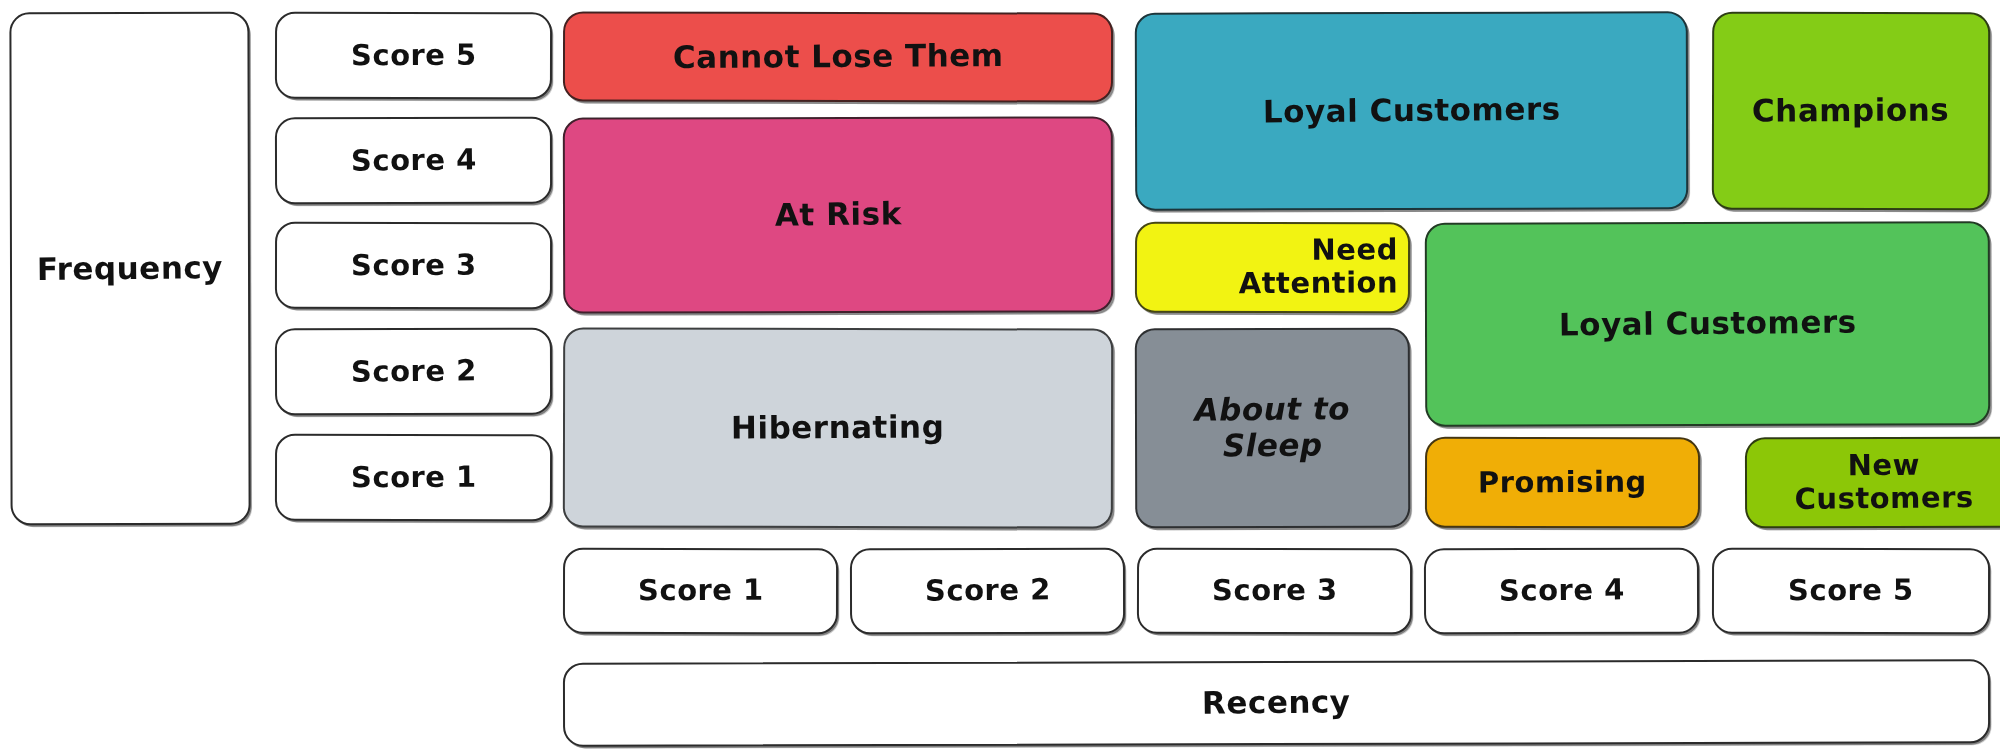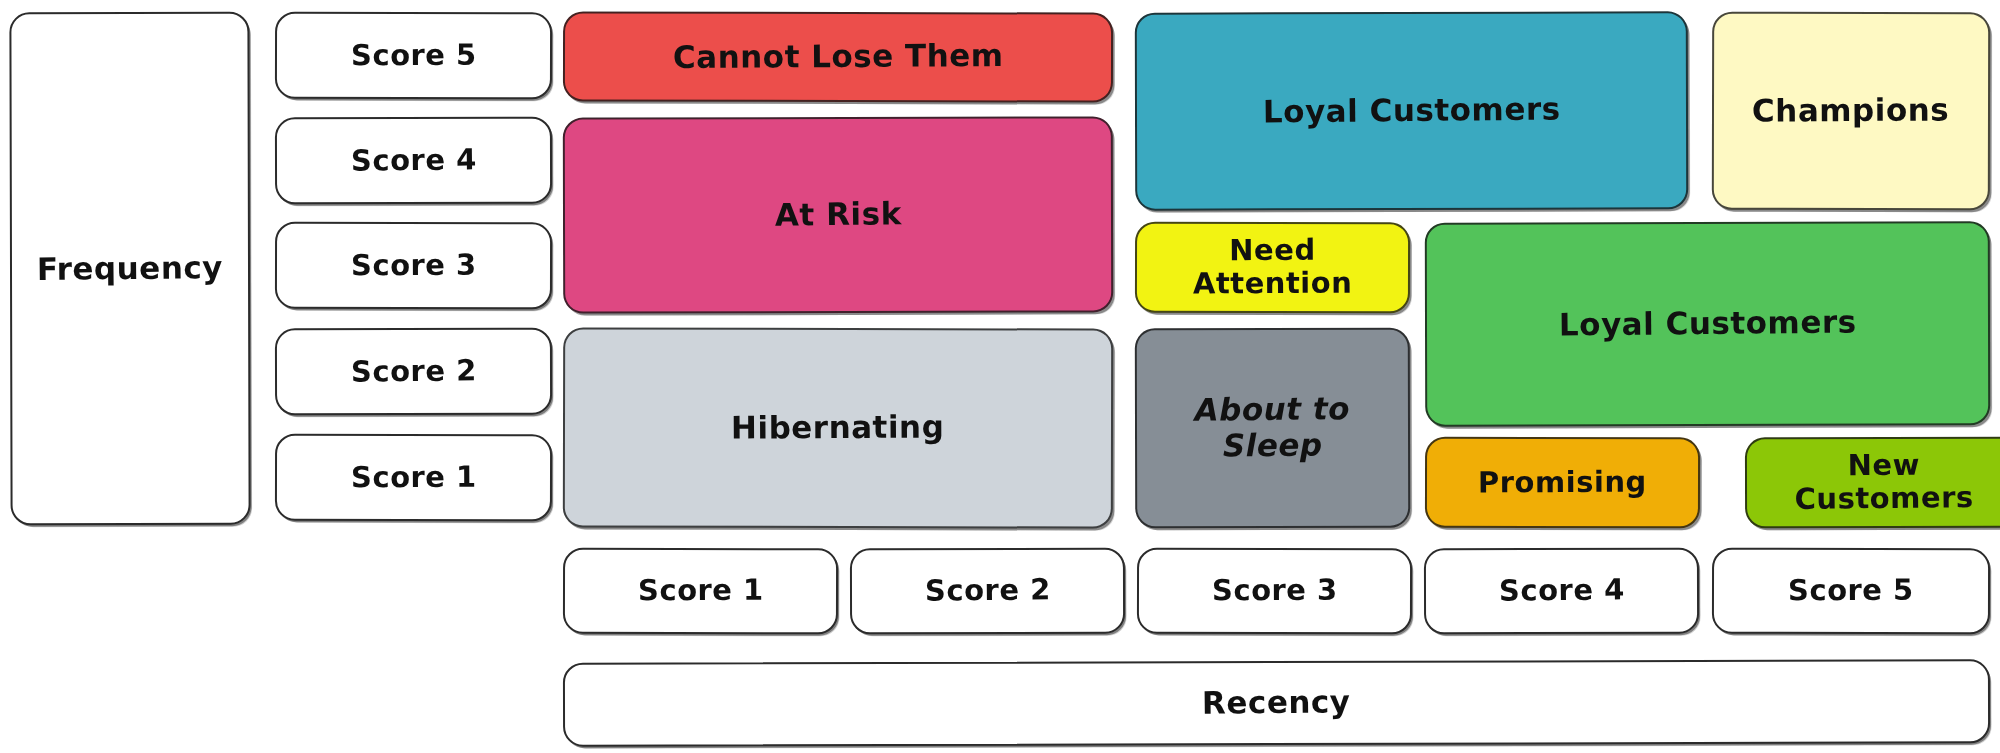--- a/index.html
+++ b/index.html
@@ -85,29 +85,29 @@
   </div>
 
   <div class="box filled tilt-a" style="left:563px;top:328px;width:550px;height:200px;background:#CED4DA;">
     <span class="lbl fs-xl">Hibernating</span>
   </div>
 
   <div class="box filled tilt-b" style="left:1135px;top:12px;width:553px;height:198px;background:#3AA9C0;">
     <span class="lbl fs-xl">Loyal Customers</span>
   </div>
 
-  <div class="box filled tilt-a" style="left:1135px;top:222px;width:275px;height:91px;background:#F2F312;">
+  <div class="box filled tilt-a" style="left:1135px;top:222px;width:275px;height:91px;background:#F2F312;text-align:right;">
     <span class="lbl fs-lg">Need Attention</span>
   </div>
 
   <div class="box filled tilt-b" style="left:1135px;top:328px;width:275px;height:200px;background:#868E96;font-style:italic;">
     <span class="lbl fs-xl">About to Sleep</span>
   </div>
 
-  <div class="box filled tilt-a" style="left:1712px;top:12px;width:278px;height:198px;background:#fef9c3;">
+  <div class="box filled tilt-a" style="left:1712px;top:12px;width:278px;height:198px;background:#84cc16;">
     <span class="lbl fs-xl">Champions</span>
   </div>
 
   <div class="box filled tilt-b" style="left:1425px;top:222px;width:565px;height:204px;background:#53C35A;">
     <span class="lbl fs-xl">Loyal Customers</span>
   </div>
 
   <div class="box filled tilt-a" style="left:1425px;top:437px;width:275px;height:91px;background:#F0AE06;">
     <span class="lbl fs-lg">Promising</span>
   </div>

